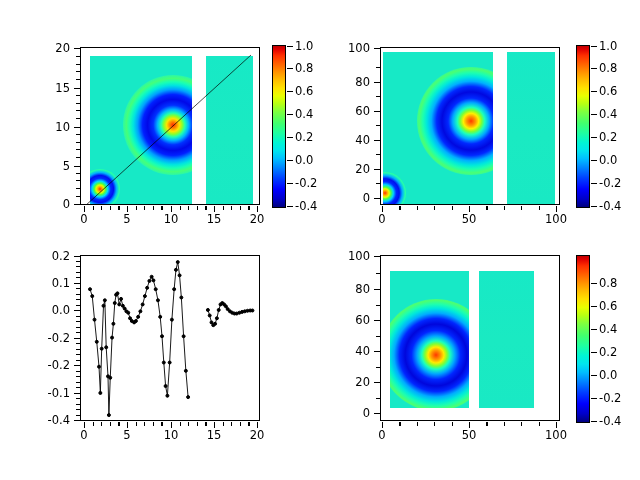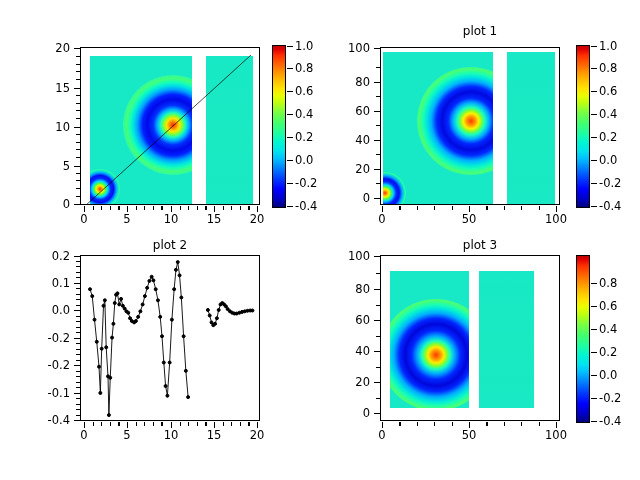--- a/index.html
+++ b/index.html
@@ -219,21 +219,20 @@
     <div class="ctick" style="left:295px; top:133px;">0.0</div>
     <div class="ctick" style="left:295px; top:110px;">0.2</div>
     <div class="ctick" style="left:295px; top:87px;">0.4</div>
     <div class="ctick" style="left:295px; top:64px;">0.6</div>
     <div class="ctick" style="left:295px; top:41px;">0.8</div>
     <div class="ctick" style="left:295px; top:19px;">1.0</div>
   </div>
 
   <div class="panel" style="left:320px; top:22px; width:320px; height:218px;">
 
-    <div class="panel-title" style="left:60px; top:2px; width:200px;">plot 1</div>
 
     <div class="axes" style="left:60px; top:25px; width:180px; height:158px;">
       <div class="field" style="left:2px; top:4px; width:110px; height:152px;">
         <div class="ripple" style="left:88px; top:69px; width:108px; height:108px;
              background: radial-gradient(circle,
                #ff3a00 0%, #ff9c00 6%, #fff000 10%, #7aff36 14%,
                #1affbe 18%, #00a8ff 24%, #0028ff 30%, #0008e0 38%,
                #0028ff 45%, #00b0ff 52%, #00e8dc 58%, #1cffb0 63%,
                #4aff74 68%, #22f4b6 74%, #13ebc6 82%, #17e9c6 100%);"></div>
         <div class="ripple" style="left:2px; top:141px; width:42px; height:42px;
@@ -299,21 +298,20 @@
     <div class="ctick" style="left:279px; top:133px;">0.0</div>
     <div class="ctick" style="left:279px; top:110px;">0.2</div>
     <div class="ctick" style="left:279px; top:87px;">0.4</div>
     <div class="ctick" style="left:279px; top:64px;">0.6</div>
     <div class="ctick" style="left:279px; top:41px;">0.8</div>
     <div class="ctick" style="left:279px; top:19px;">1.0</div>
   </div>
 
   <div class="panel" style="left:0px; top:236px; width:320px; height:244px;">
 
-    <div class="panel-title" style="left:80px; top:2px; width:180px;">plot 2</div>
 
     <div class="axes" style="left:80px; top:19px; width:180px; height:166px;">
       <svg class="lineplot-svg" width="180" height="166" viewBox="0 0 180 166" preserveAspectRatio="none">
         <g id="series-group" fill="#000000" stroke="#000000">
             <path d="M9.00 33.20 L11.25 40.12 L13.50 63.63 L15.75 85.77 L18.00 110.67 L19.35 136.95 L20.70 92.68 L22.50 49.80 L23.85 44.27 L25.20 91.30 L27.00 120.35 L27.90 159.08 L29.25 121.73 L31.05 81.62 L32.40 67.78 L33.75 47.03 L35.10 38.73 L36.45 37.35 L38.25 48.42 L40.05 42.88 L41.85 49.80 L43.65 52.57 L45.45 55.33 L47.25 56.72 L49.05 62.25 L50.85 65.02 L53.10 66.40 L54.90 65.02 L57.15 60.87 L59.40 55.33 L61.65 48.42 L63.90 40.12 L66.15 31.82 L68.40 24.90 L70.65 20.75 L72.45 24.35 L74.70 33.20 L76.95 44.27 L79.20 60.87 L81.00 80.23 L82.80 106.52 L84.60 130.03 L86.40 139.72 L88.65 106.52 L90.90 63.63 L93.15 33.20 L94.95 13.83 L96.75 6.09 L98.55 19.37 L100.35 41.50 L102.60 80.23 L104.85 114.82 L107.10 141.10" fill="none" stroke="#000000" stroke-width="0.9"></path>
             <circle cx="9.00" cy="33.20" r="1.5" fill="#000000"></circle>
             <circle cx="11.25" cy="40.12" r="1.5" fill="#000000"></circle>
             <circle cx="13.50" cy="63.63" r="1.5" fill="#000000"></circle>
             <circle cx="15.75" cy="85.77" r="1.5" fill="#000000"></circle>
             <circle cx="18.00" cy="110.67" r="1.5" fill="#000000"></circle>
@@ -458,21 +456,20 @@
     </div>
     <div class="xtick" style="left:70px; top:194px; width:28px;">0</div>
     <div class="xtick" style="left:113px; top:194px; width:28px;">5</div>
     <div class="xtick" style="left:157px; top:194px; width:28px;">10</div>
     <div class="xtick" style="left:200px; top:194px; width:28px;">15</div>
     <div class="xtick" style="left:243px; top:194px; width:28px;">20</div>
   </div>
 
   <div class="panel" style="left:320px; top:236px; width:320px; height:244px;">
 
-    <div class="panel-title" style="left:60px; top:2px; width:200px;">plot 3</div>
 
     <div class="axes" style="left:60px; top:19px; width:180px; height:166px;">
       <div class="field" style="left:9px; top:15px; width:79px; height:137px;">
         <div class="ripple" style="left:46px; top:84px; width:112px; height:112px;
              background: radial-gradient(circle,
                #ff3800 0%, #ff9a00 6%, #ffec00 10%, #80ff32 14%,
                #1affbe 18%, #00a4ff 24%, #0026ff 31%, #0006dc 39%,
                #0026ff 46%, #00acff 53%, #00e8dc 59%, #1effae 64%,
                #4cff72 69%, #24f4b4 75%, #14ebc6 83%, #17e9c6 100%);"></div>
       </div>

